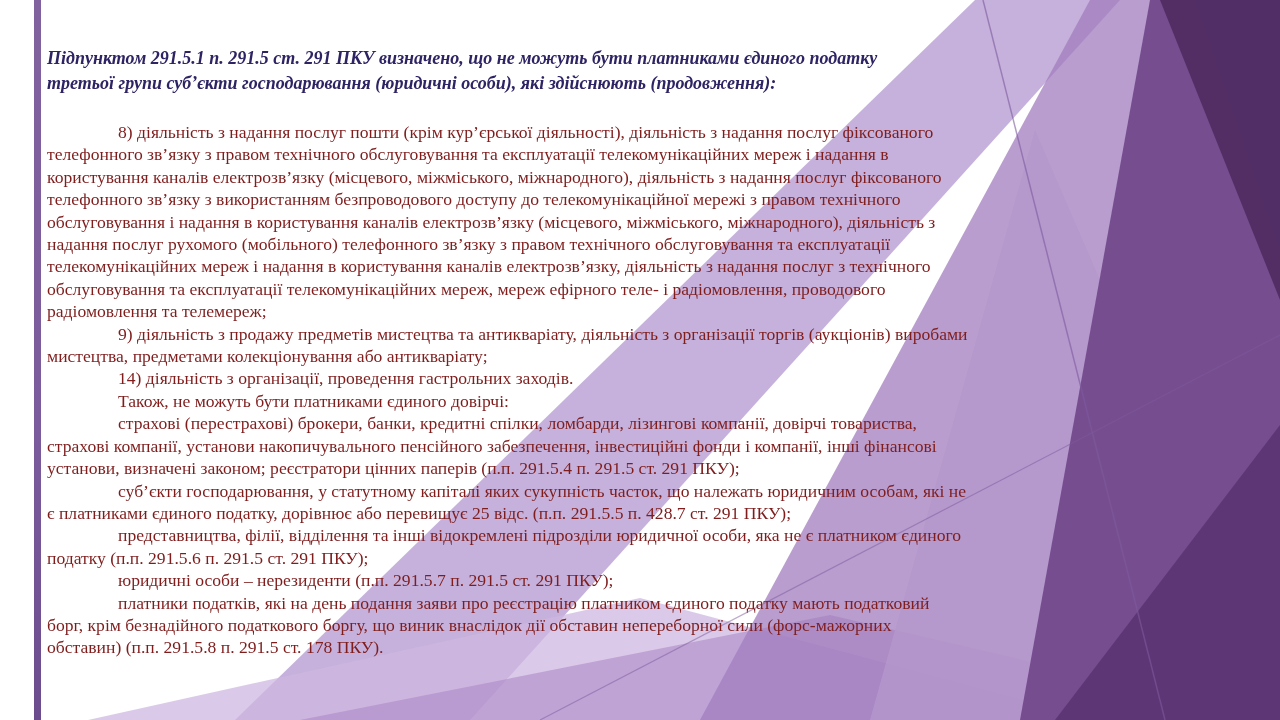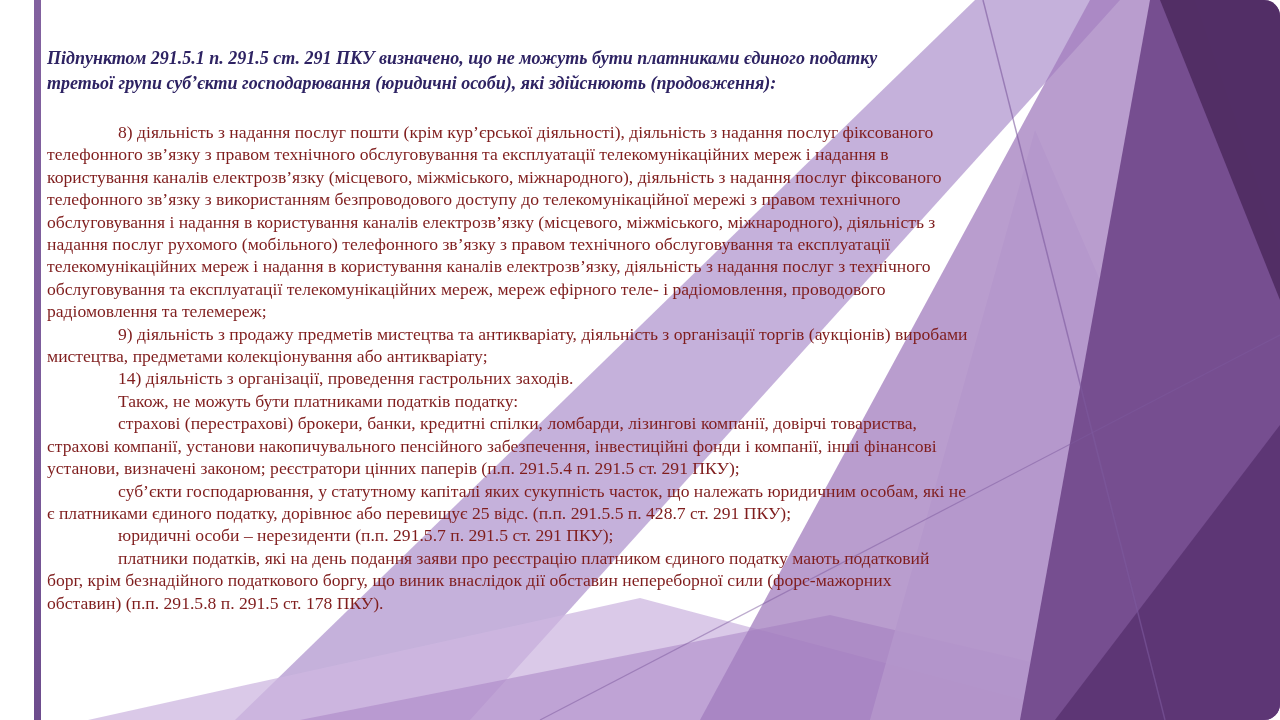--- a/index.html
+++ b/index.html
@@ -6,21 +6,20 @@
   body {
     width: 1280px; height: 720px; overflow: hidden;
     background: #ffffff;
     font-family: "Liberation Serif", serif;
   }
   .slide {
     position: relative;
     width: 1280px; height: 720px;
     background: #ffffff;
     overflow: hidden;
-    border-radius: 16px;
   }
   svg.bg-facets {
     position: absolute; left: 0; top: 0;
     width: 1280px; height: 720px;
     display: block;
   }
   .left-accent-bar {
     position: absolute; left: 34px; top: 0;
     width: 7px; height: 720px;
     background: linear-gradient(180deg, #82619f 0%, #7b5b9b 60%, #6d4c8d 100%);
@@ -66,21 +65,22 @@
   </svg>
 
   <div class="left-accent-bar"></div>
 
   <div class="content">
     <h1 class="slide-title">Підпунктом 291.5.1 п. 291.5 ст. 291 ПКУ визначено, що не можуть бути платниками єдиного податку третьої групи суб’єкти господарювання (юридичні особи), які здійснюють (продовження):</h1>
     <div class="slide-body">
       <p>8) діяльність з надання послуг пошти (крім кур’єрської діяльності), діяльність з надання послуг фіксованого телефонного зв’язку з правом технічного обслуговування та експлуатації телекомунікаційних мереж і надання в користування каналів електрозв’язку (місцевого, міжміського, міжнародного), діяльність з надання послуг фіксованого телефонного зв’язку з використанням безпроводового доступу до телекомунікаційної мережі з правом технічного обслуговування і надання в користування каналів електрозв’язку (місцевого, міжміського, міжнародного), діяльність з надання послуг рухомого (мобільного) телефонного зв’язку з правом технічного обслуговування та експлуатації телекомунікаційних мереж і надання в користування каналів електрозв’язку, діяльність з надання послуг з технічного обслуговування та експлуатації телекомунікаційних мереж, мереж ефірного теле- і радіомовлення, проводового радіомовлення та телемереж;</p>
       <p>9) діяльність з продажу предметів мистецтва та антикваріату, діяльність з організації торгів (аукціонів) виробами мистецтва, предметами колекціонування або антикваріату;</p>
       <p>14) діяльність з організації, проведення гастрольних заходів.</p>
-      <p>Також, не можуть бути платниками податків податку:</p>
+      <p>Також, не можуть бути платниками єдиного довірчі:</p>
       <p>страхові (перестрахові) брокери, банки, кредитні спілки, ломбарди, лізингові компанії, довірчі товариства, страхові компанії, установи накопичувального пенсійного забезпечення, інвестиційні фонди і компанії, інші фінансові установи, визначені законом; реєстратори цінних паперів (п.п. 291.5.4 п. 291.5 ст. 291 ПКУ);</p>
       <p>суб’єкти господарювання, у статутному капіталі яких сукупність часток, що належать юридичним особам, які не є платниками єдиного податку, дорівнює або перевищує 25 відс. (п.п. 291.5.5 п. 428.7 ст. 291 ПКУ);</p>
+      <p>представництва, філії, відділення та інші відокремлені підрозділи юридичної особи, яка не є платником єдиного податку (п.п. 291.5.6 п. 291.5 ст. 291 ПКУ);</p>
       <p>юридичні особи – нерезиденти (п.п. 291.5.7 п. 291.5 ст. 291 ПКУ);</p>
       <p>платники податків, які на день подання заяви про реєстрацію платником єдиного податку мають податковий борг, крім безнадійного податкового боргу, що виник внаслідок дії обставин непереборної сили (форс-мажорних обставин) (п.п. 291.5.8 п. 291.5 ст. 178 ПКУ).</p>
     </div>
   </div>
 
 </div>
 
 </body></html>

